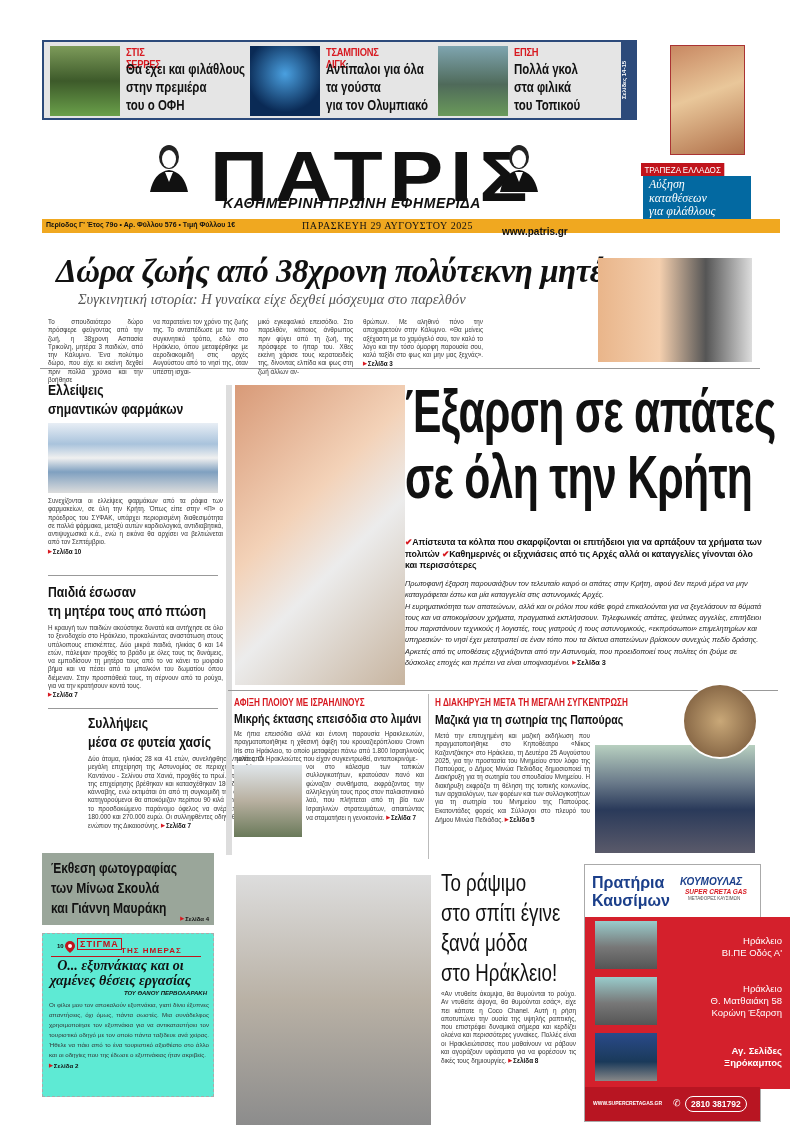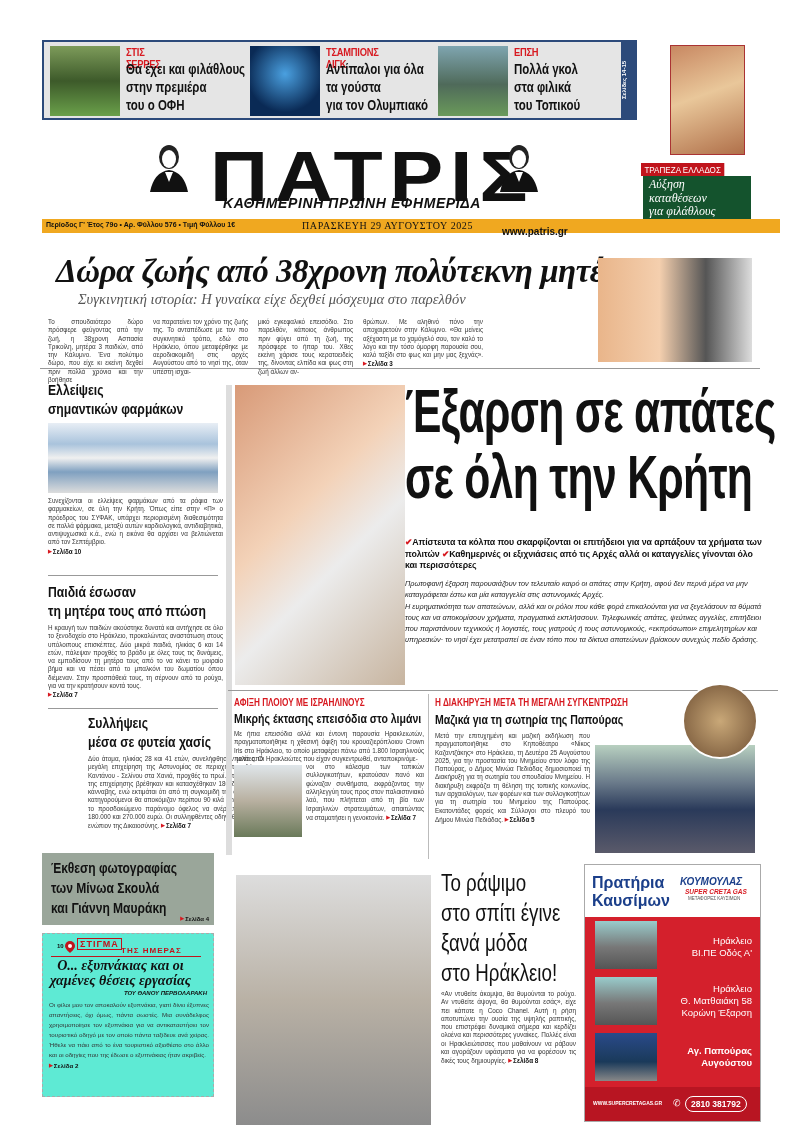--- a/index.html
+++ b/index.html
@@ -25,21 +25,21 @@
   #tagline{left:223px;top:195px;font-size:14px;font-weight:bold;letter-spacing:.6px;font-style:italic;}
   .portrait{width:42px;height:50px;}
   #infobar{left:42px;top:219px;width:738px;height:14px;background:#f0a820;}
   #infobar .t{position:absolute;top:2px;font-size:7px;font-weight:bold;color:#111;}
   #infobar .date{left:260px;top:1px;font-size:10px;font-weight:normal;font-family:"Liberation Serif",serif;letter-spacing:.6px;}
   #infobar .url{left:460px;top:7px;font-size:10px;font-weight:bold;}
 
   
   #bank-img{left:670px;top:45px;width:75px;height:110px;background:linear-gradient(160deg,#c88862,#e9c79a 45%,#b0704a);border:1px solid #a33;}
   #bank-kicker{left:641px;top:163px;background:#c0141c;color:#fff;font-size:9.5px;padding:1px 4px;transform:scaleX(.85);transform-origin:left;}
-  #bank-box{left:643px;top:176px;width:108px;height:50px;background:#14532d;color:#fff;}
+  #bank-box{left:643px;top:176px;width:108px;height:50px;background:#0369a1;color:#fff;}
   #bank-box .hl{position:absolute;left:6px;top:2px;font-size:12px;line-height:13.5px;font-style:italic;font-family:"Liberation Serif",serif;}
   #bank-box .ref{position:absolute;right:6px;bottom:2px;font-size:6px;color:#fff;font-weight:bold;}
   #s1-title{left:56px;top:253px;font-size:33px;font-style:italic;font-weight:bold;font-family:"Liberation Serif",serif;letter-spacing:-.5px;}
   #s1-sub{left:78px;top:291px;font-size:14.5px;font-style:italic;color:#555;font-family:"Liberation Serif",serif;}
   .s1col{top:318px;width:95px;}
   #s1-photo{left:598px;top:258px;width:154px;height:104px;background:linear-gradient(90deg,#e9b58a,#f4cfae 40%,#555 70%,#ddd);}
   #rule1{left:40px;top:368px;width:720px;height:1px;background:#999;}
 
   
   .lhead{font-size:14.5px;font-weight:bold;line-height:19px;transform:scaleX(.84);transform-origin:left;white-space:nowrap;}
@@ -61,21 +61,21 @@
   
   #sew-photo{left:236px;top:875px;width:195px;height:250px;background:linear-gradient(180deg,#ddd,#b9b1a5 50%,#8c8c8c);}
   #sew-title{left:441px;top:868px;font-size:24px;line-height:30px;transform:scaleX(.78);transform-origin:left;white-space:nowrap;}
 
   
   #ad{left:584px;top:864px;width:177px;height:258px;border:1px solid #aaa;background:#fff;}
   #ad .top-title{position:absolute;left:7px;top:9px;font-size:16px;line-height:18px;color:#1b3f8a;font-weight:bold;}
   #ad .brand{position:absolute;left:95px;top:11px;font-size:10px;font-weight:700;font-style:italic;color:#1b3f8a;}
   #ad .brand2{position:absolute;left:100px;top:23px;font-size:6.5px;font-weight:bold;color:#d71920;font-style:italic;}
   #ad .brand3{position:absolute;left:103px;top:31px;font-size:4.5px;color:#555;}
-  #ad .redarea{position:absolute;left:0;top:52px;width:175px;height:172px;background:#d4202c;}
+  #ad .redarea{position:absolute;left:0;top:52px;width:205px;height:172px;background:#d4202c;}
   #ad .loc{position:absolute;right:8px;color:#fff;font-size:9.5px;line-height:12px;text-align:right;}
   #ad .thumb{position:absolute;left:10px;width:62px;height:48px;background:linear-gradient(180deg,#9cc,#777 55%,#555);}
   #ad .foot{position:absolute;left:0;bottom:0;width:175px;height:34px;background:#b81522;}
   #ad .foot .u{position:absolute;left:8px;top:13px;color:#fff;font-size:5px;font-weight:bold;}
   #ad .foot .p{position:absolute;left:100px;top:9px;color:#fff;font-size:8.5px;font-weight:bold;border:1px solid #fff;border-radius:8px;padding:2px 5px;}
 
   
   #gallery{left:42px;top:853px;width:172px;height:72px;background:#9aa69a;}
   #gallery .t{position:absolute;left:9px;top:5px;font-size:14px;line-height:20px;font-weight:bold;white-space:nowrap;transform:scaleX(.86);transform-origin:left;}
 
@@ -220,20 +220,21 @@
     <div>Έξαρση σε απάτες</div>
     <div>σε όλη την Κρήτη</div>
   </div>
 <div id="main-deck" class="abs">
   <span class="check">✔</span><span>Απίστευτα τα κόλπα που σκαρφίζονται οι επιτήδειοι για να αρπάξουν τα χρήματα των πολιτών</span>
   <span class="check">✔</span><span>Καθημερινές οι εξιχνιάσεις από τις Αρχές αλλά οι καταγγελίες γίνονται όλο και περισσότερες</span>
 </div>
 <div id="main-body" class="abs">
   <div>Πρωτοφανή έξαρση παρουσιάζουν τον τελευταίο καιρό οι απάτες στην Κρήτη, αφού δεν περνά μέρα να μην καταγράφεται έστω και μία καταγγελία στις αστυνομικές Αρχές.</div>
   <div>Η ευρηματικότητα των απατεώνων, αλλά και οι ρόλοι που κάθε φορά επικαλούνται για να ξεγελάσουν τα θύματά τους και να αποκομίσουν χρήματα, πραγματικά εκπλήσσουν. Τηλεφωνικές απάτες, ψεύτικες αγγελίες, επιτήδειοι που παριστάνουν τεχνικούς ή λογιστές, τους γιατρούς ή τους αστυνομικούς, «εκπρόσωποι» επιμελητηρίων και υπηρεσιών· το νησί έχει μετατραπεί σε έναν τόπο που τα δίκτυα απατεώνων βρίσκουν συνεχώς πεδίο δράσης.</div>
+  <div><span>Αρκετές από τις υποθέσεις εξιχνιάζονται από την Αστυνομία, που προειδοποιεί τους πολίτες ότι ζούμε σε δύσκολες εποχές και πρέπει να είναι υποψιασμένοι.</span> <span class="pageref" style="font-style:normal;">Σελίδα 3</span></div>
 </div>
 <div id="rule2" class="abs"></div>
 
 <div class="abs" style="left:234px;top:697px;width:190px;">
   <div class="kick-red">ΑΦΙΞΗ ΠΛΟΙΟΥ ΜΕ ΙΣΡΑΗΛΙΝΟΥΣ</div>
   <div class="hl2" style="margin-top:3px;">Μικρής έκτασης επεισόδια στο λιμάνι</div>
   <div class="small" style="margin-top:4px;font-size:6.3px;">Με ήπια επεισόδια αλλά και έντονη παρουσία Ηρακλειωτών, πραγματοποιήθηκε η χθεσινή άφιξη του κρουαζιερόπλοιου Crown Iris στο Ηράκλειο, το οποίο μεταφέρει πάνω από 1.800 Ισραηλινούς πολίτες. Οι Ηρακλειώτες που είχαν συγκεντρωθεί, ανταποκρινόμε-</div>
   <div class="photo" style="float:left;width:68px;height:72px;margin:2px 4px 0 0;background:linear-gradient(180deg,#dfe6ea,#b8b0a0 50%,#6a7a5a);"></div>
   <div class="small" style="font-size:6.3px;"><span>νοι στο κάλεσμα των τοπικών συλλογικοτήτων, κρατούσαν πανό και φώναζαν συνθήματα, εκφράζοντας την αλληλεγγύη τους προς στον παλαιστινιακό λαό, που πλήττεται από τη βία των Ισραηλινών στρατευμάτων, απαιτώντας να σταματήσει η γενοκτονία.</span> <span class="pageref">Σελίδα 7</span></div>
 </div>
@@ -271,22 +272,22 @@
         <div>ΒΙ.ΠΕ Οδός Α'</div>
       </div>
     <div class="thumb" style="top:60px;"></div>
     <div class="loc" style="top:66px;">
         <div>Ηράκλειο</div>
         <div>Θ. Ματθαιάκη 58</div>
         <div>Κορώνη Έξαρση</div>
       </div>
     <div class="thumb" style="top:116px;background:linear-gradient(180deg,#2a4a8a,#1a3a5a 60%,#888);"></div>
     <div class="loc" style="top:128px;font-weight:bold;">
-        <div>Αγ. Παπούρας</div>
-        <div>Αυγούστου</div>
+        <div>Αγ. Σελίδες</div>
+        <div>Ξηρόκαμπος</div>
       </div>
   </div>
   <div class="foot">
     <div class="u">WWW.SUPERCRETAGAS.GR</div>
     <div class="abs" style="left:88px;top:11px;color:#fff;font-size:9px;">✆</div>
     <div class="p">2810 381792</div>
   </div>
 </div>
 
 </body></html>

